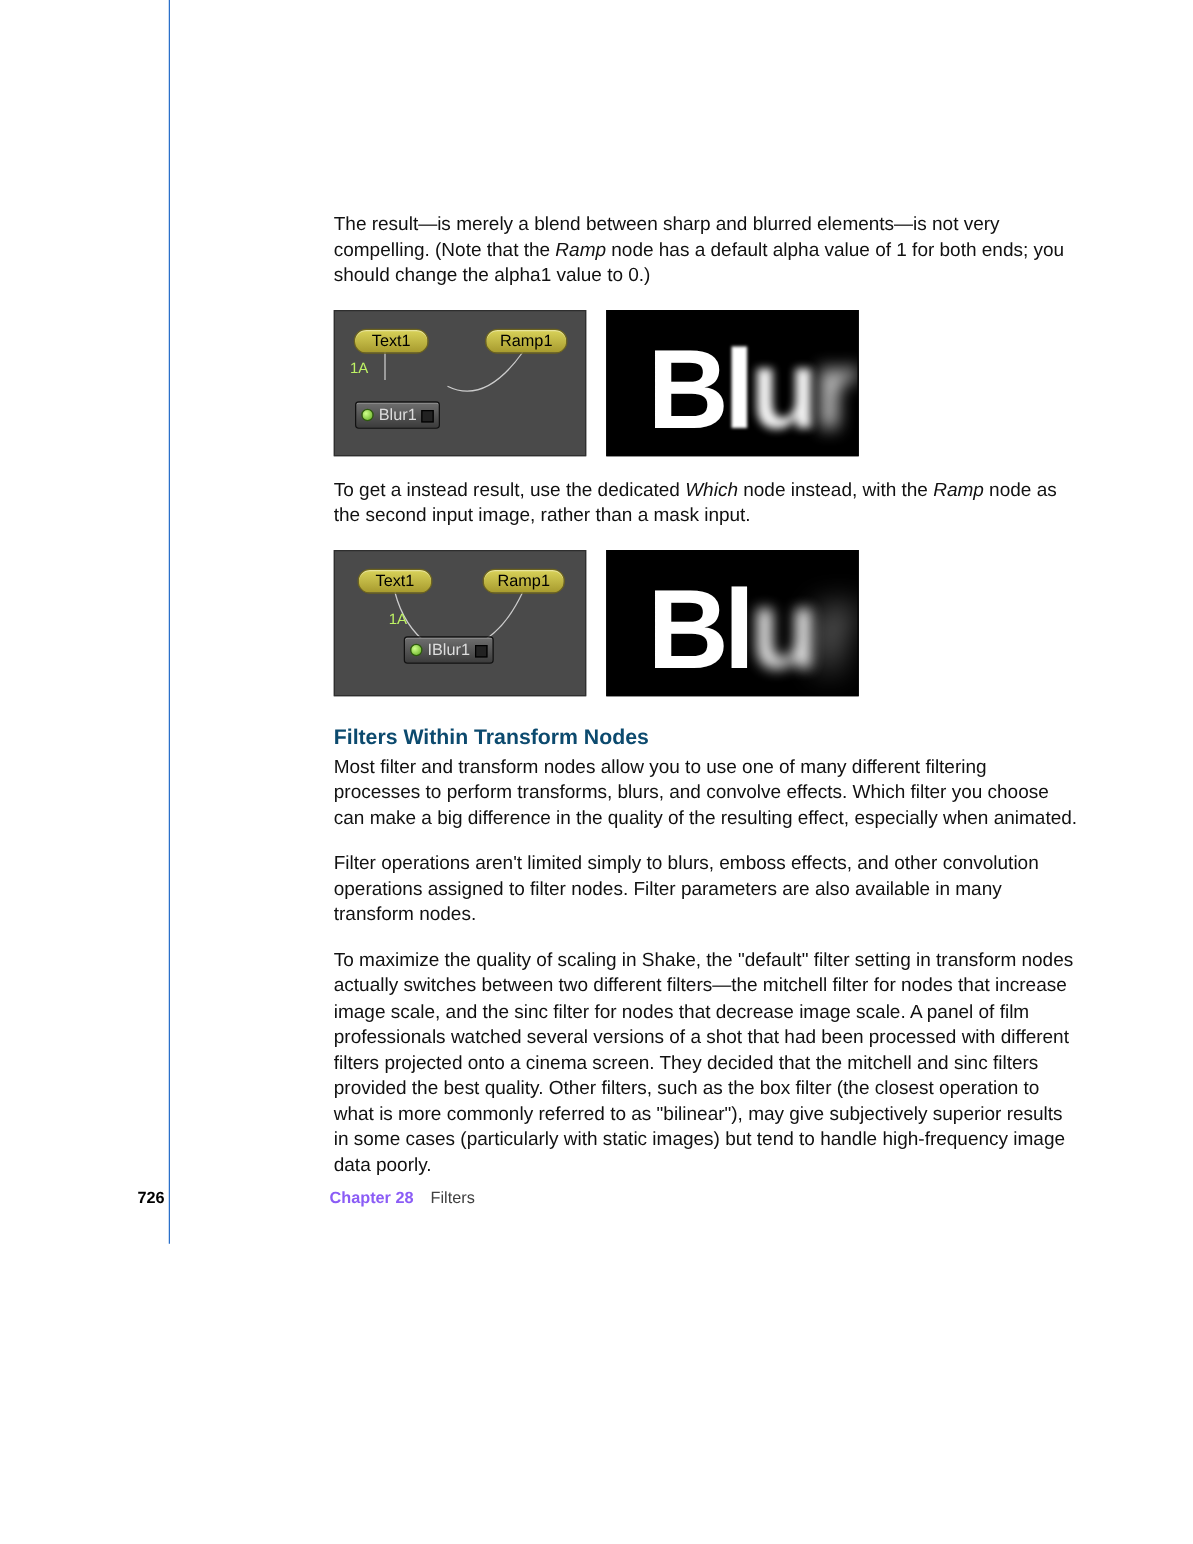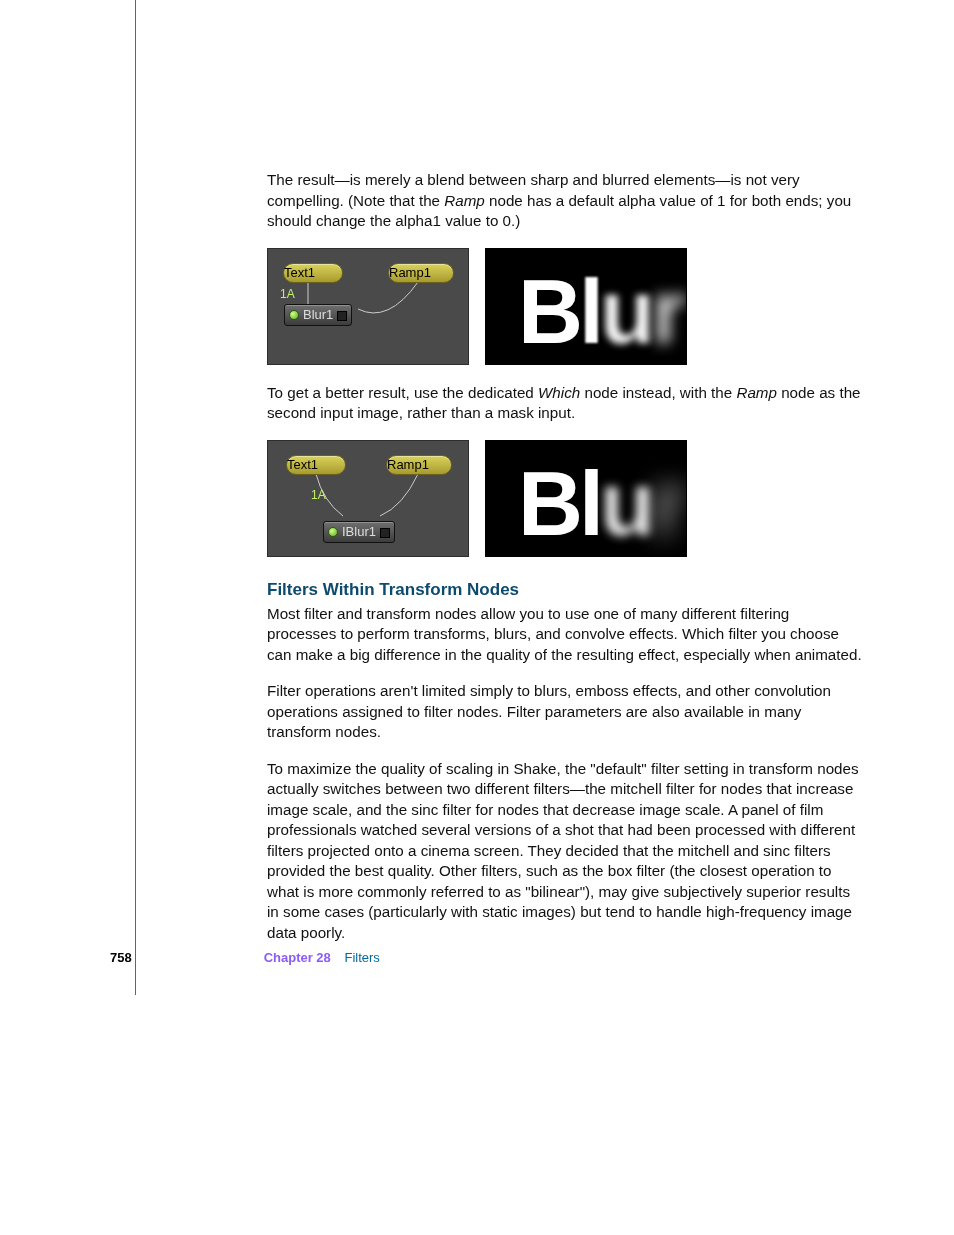--- a/index.html
+++ b/index.html
@@ -58,21 +58,21 @@
     height: 100%;
   }
   .node-pill {
     position: absolute;
     background: linear-gradient(#d9d35a, #a79a2e);
     border: 1px solid #6b621f;
     border-radius: 10px;
     height: 18px;
     font: 13px "Lucida Grande", Arial, sans-serif;
     color: #000;
-    text-align: left;
+    text-align: center;
     line-height: 18px;
     box-shadow: inset 0 1px 0 rgba(255,255,255,.4);
   }
   .node-out {
     position: absolute;
     background: linear-gradient(#6f6f6f, #3c3c3c);
     border: 1px solid #111;
     border-radius: 3px;
     height: 20px;
     font: 13px "Lucida Grande", Arial, sans-serif;
@@ -137,21 +137,21 @@
     width: 800px;
     font-size: 13px;
   }
   .footer .pnum {
     font-weight: 700;
     color: #000;
     display: inline-block;
     width: 150px;
   }
   .footer .chap { font-weight: 700; color:#8b5cf6; }
-  .footer .chapname { color:#0369a1; margin-left: 10px; }
+  .footer .chapname { color:#404040; margin-left: 10px; }
 </style>
 </head>
 <body>
 
 <div class="page">
   <div class="left-rule"></div>
 
   <div class="content">
 
     <p>
@@ -160,50 +160,50 @@
 
     <div class="figure-row">
       <div class="node-panel">
         <svg>
           <path d="M40 33 L40 55" stroke="#ccc" stroke-width="1" fill="none"></path>
           <path d="M150 33 Q120 75 90 60" stroke="#ccc" stroke-width="1" fill="none"></path>
         </svg>
         <div class="node-pill" style="left:15px; top:14px; width:58px;">Text1</div>
         <div class="node-pill" style="left:120px; top:14px; width:64px;">Ramp1</div>
         <div class="port-label" style="left:12px; top:38px;">1A</div>
-        <div class="node-out" style="left:16px; top:55px;">
+        <div class="node-out" style="left:16px; top:72px;">
           <span class="dot-green"></span>
           <span>Blur1</span>
           <span class="dot-sq"></span>
         </div>
       </div>
       <div class="preview">
         <div class="blur-word">
           <span class="L1">B</span>
             <span class="L2">l</span>
             <span class="L3">u</span>
             <span class="L4">r</span>
         </div>
       </div>
     </div>
 
     <p>
-      <span>To get a better result, use the dedicated </span><span class="italic">Which</span><span> node instead, with the </span><span class="italic">Ramp</span><span> node as the second input image, rather than a mask input.</span>
+      <span>To get a instead result, use the dedicated </span><span class="italic">Which</span><span> node instead, with the </span><span class="italic">Ramp</span><span> node as the second input image, rather than a mask input.</span>
     </p>
 
     <div class="figure-row">
       <div class="node-panel">
         <svg>
           <path d="M48 33 Q55 60 75 75" stroke="#ccc" stroke-width="1" fill="none"></path>
           <path d="M150 33 Q135 65 112 75" stroke="#ccc" stroke-width="1" fill="none"></path>
         </svg>
         <div class="node-pill" style="left:18px; top:14px; width:58px;">Text1</div>
         <div class="node-pill" style="left:118px; top:14px; width:64px;">Ramp1</div>
         <div class="port-label" style="left:43px; top:47px;">1A</div>
-        <div class="node-out" style="left:55px; top:80px;">
+        <div class="node-out" style="left:55px; top:68px;">
           <span class="dot-green"></span>
           <span>IBlur1</span>
           <span class="dot-sq"></span>
         </div>
       </div>
       <div class="preview">
         <div class="blur-word alt">
           <span class="L1">B</span>
             <span class="L2">l</span>
             <span class="L3">u</span>
@@ -214,17 +214,17 @@
 
     <h3 class="section">Filters Within Transform Nodes</h3>
 
     <p>Most filter and transform nodes allow you to use one of many different filtering processes to perform transforms, blurs, and convolve effects. Which filter you choose can make a big difference in the quality of the resulting effect, especially when animated.</p>
     <p>Filter operations aren't limited simply to blurs, emboss effects, and other convolution operations assigned to filter nodes. Filter parameters are also available in many transform nodes.</p>
     <p>To maximize the quality of scaling in Shake, the "default" filter setting in transform nodes actually switches between two different filters—the mitchell filter for nodes that increase image scale, and the sinc filter for nodes that decrease image scale. A panel of film professionals watched several versions of a shot that had been processed with different filters projected onto a cinema screen. They decided that the mitchell and sinc filters provided the best quality. Other filters, such as the box filter (the closest operation to what is more commonly referred to as "bilinear"), may give subjectively superior results in some cases (particularly with static images) but tend to handle high-frequency image data poorly.</p>
 
   </div>
 
   <div class="footer">
-    <span class="pnum">758</span>
+    <span class="pnum">726</span>
     <span class="chap">Chapter 28</span>
     <span class="chapname">Filters</span>
   </div>
 </div>
 
 </body></html>

